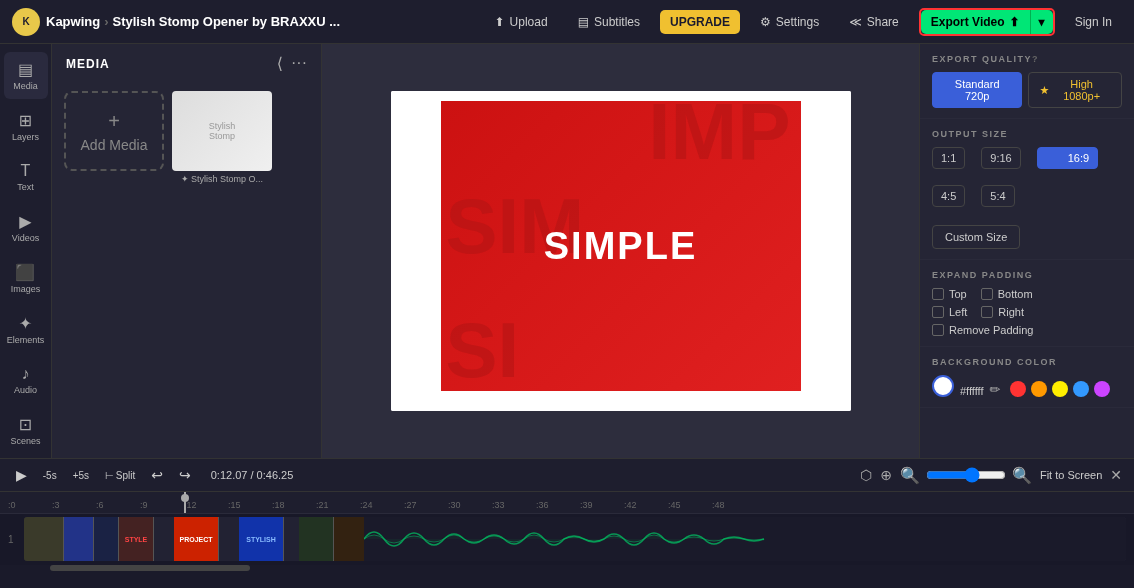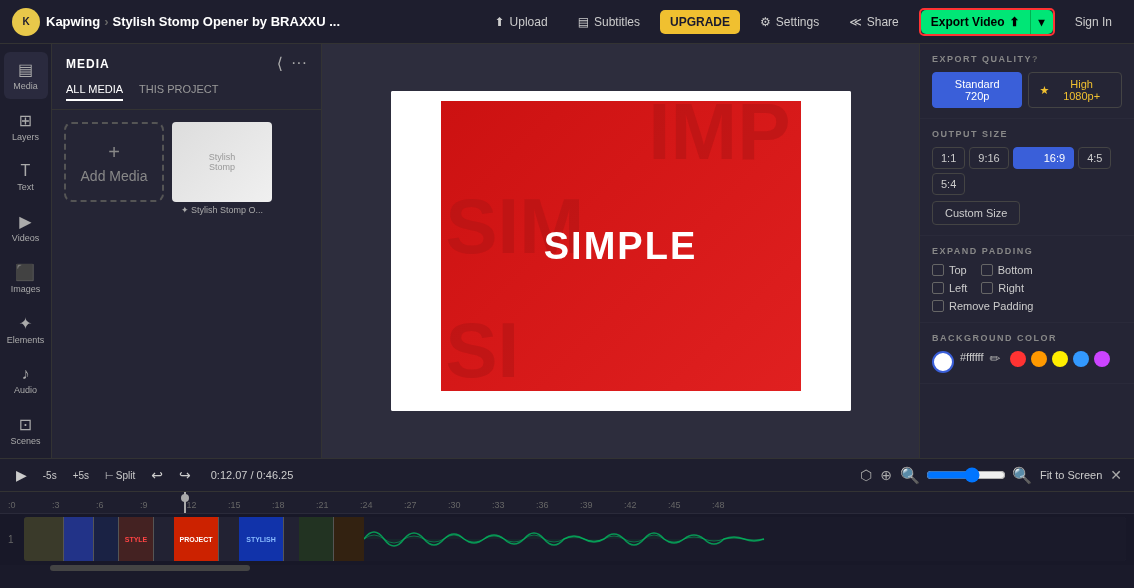--- a/index.html
+++ b/index.html
@@ -67,30 +67,30 @@
     .panel-tabs { display: flex; border-bottom: 1px solid #333; }
     .panel-tab { flex: 1; text-align: center; padding: 10px 4px; font-size: 11px; font-weight: 600; cursor: pointer; color: #aaa; letter-spacing: 1px; }
     .panel-tab.active { color: #fff; border-bottom: 2px solid #fff; }
     .panel-section { padding: 10px 12px; border-bottom: 1px solid #2a2a3a; }
     .section-label { font-size: 9px; font-weight: 700; color: #888; letter-spacing: 1.5px; margin-bottom: 8px; display: flex; align-items: center; }
     .quality-options { display: flex; gap: 6px; }
     .quality-btn { padding: 5px 10px; border-radius: 4px; font-size: 11px; border: 1px solid #444; cursor: pointer; }
     .quality-btn.active { background: #3a5fd9; color: #fff; border-color: #3a5fd9; }
     .quality-btn.premium { background: transparent; color: #f0c030; border-color: #444; display: flex; align-items: center; gap: 3px; }
     .quality-btn.premium .star { color: #f0c030; }
-    .size-options { display: flex; gap: 4px; flex-wrap: wrap; margin-bottom: 6px; }
+    .size-options { display: flex; gap: 16px; flex-wrap: wrap; margin-bottom: 18px; }
     .size-btn { padding: 4px 8px; border-radius: 4px; font-size: 11px; border: 1px solid #444; cursor: pointer; background: transparent; color: #ccc; }
     .size-btn.active { background: #3a5fd9; color: #fff; border-color: #3a5fd9; padding-left: 30px; }
     .custom-size-btn { padding: 5px 12px; border-radius: 4px; font-size: 11px; border: 1px solid #444; cursor: pointer; background: transparent; color: #ccc; }
     .padding-options { display: flex; flex-direction: column; gap: 6px; }
     .padding-row { display: flex; gap: 14px; }
     .padding-check { display: flex; align-items: center; gap: 5px; font-size: 11px; color: #ccc; cursor: pointer; }
     .cb { width: 12px; height: 12px; border: 1px solid #666; border-radius: 2px; background: transparent; }
     .remove-padding-btn { display: flex; align-items: center; gap: 5px; font-size: 11px; color: #ccc; cursor: pointer; }
-    .bg-color-row { display: flex; align-items: flex-start; gap: 6px; }
+    .bg-color-row { display: flex; align-items: flex-end; gap: 6px; }
     .color-swatch-white { width: 22px; height: 22px; border-radius: 50%; background: #ffffff; border: 2px solid #3a5fd9; cursor: pointer; }
     .color-hex { font-size: 11px; color: #ccc; }
     .pen-icon { font-size: 13px; color: #aaa; cursor: pointer; }
     .color-dots { display: flex; gap: 5px; margin-left: 4px; }
     .color-dot { width: 16px; height: 16px; border-radius: 50%; cursor: pointer; }
     .timeline-controls { display: flex; align-items: center; gap: 8px; padding: 6px 12px; background: #1e1e2e; border-bottom: 1px solid #333; }
     .tl-btn { background: transparent; border: none; color: #ccc; cursor: pointer; font-size: 14px; padding: 2px 4px; }
     .tl-time { font-size: 11px; color: #ccc; margin: 0 8px; }
     .tl-spacer { flex: 1; }
     .tl-zoom { display: flex; align-items: center; gap: 6px; }
@@ -194,28 +194,20 @@
         <span class="sidebar-icon-label">Scenes</span>
       </div>
     </div>
 
     <div class="media-panel">
       <div class="media-header">
         <span class="media-title">MEDIA</span>
         <div class="media-header-icons">
           <span style="color:#aaa;cursor:pointer;font-size:16px;">⟨</span>
           <span style="color:#aaa;cursor:pointer;font-size:16px;">···</span>
-        </div>
-      </div>
-      <div class="media-tabs">
-        <div class="media-tab active">
-          <span>ALL MEDIA</span>
-        </div>
-        <div class="media-tab">
-          <span>THIS PROJECT</span>
         </div>
       </div>
       <div class="media-grid">
         <div class="media-add-btn">
           <span class="media-add-icon">+</span>
           <span class="media-add-label">Add Media</span>
         </div>
         <div class="media-item">
           <div class="media-thumb">
             <div class="media-thumb-inner" style="background:linear-gradient(135deg,#ddd,#f0f0f0);">

